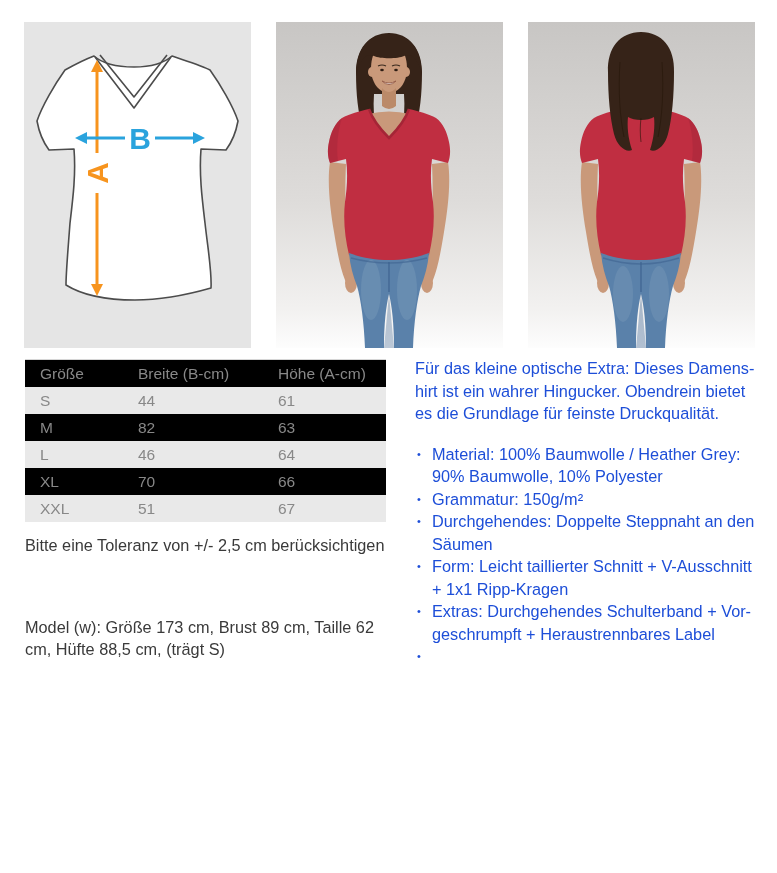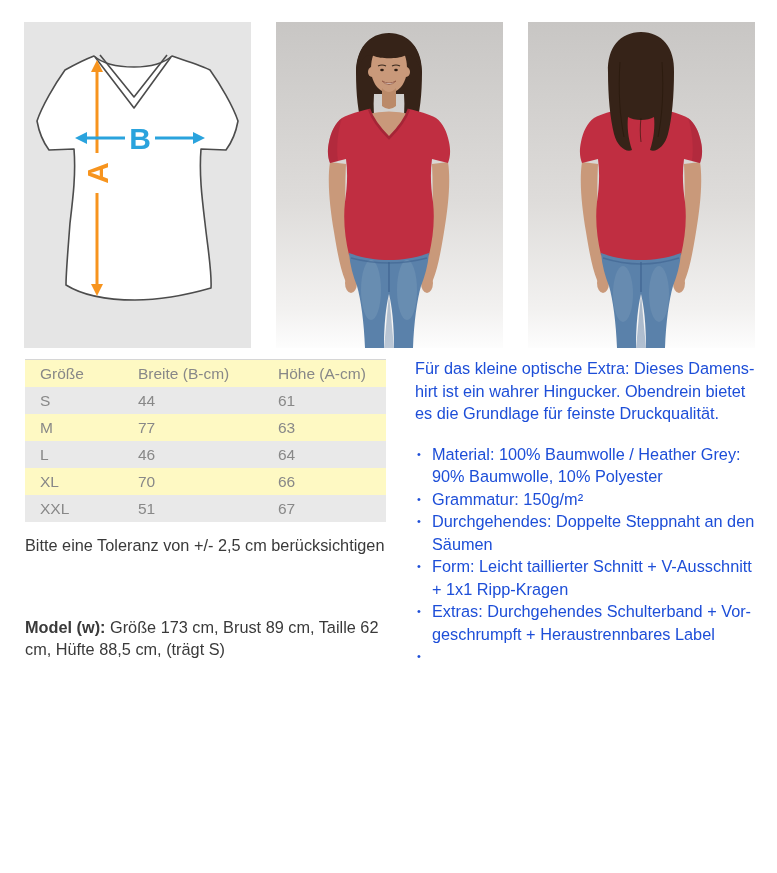--- a/index.html
+++ b/index.html
@@ -10,27 +10,27 @@
     color:#3b3b3b;
   }
   .images-row{position:absolute;left:24px;top:22px;display:flex;gap:25px;}
   figure.product-img{margin:0;width:227px;height:326px;}
   figure.product-img svg{display:block;width:227px;height:326px;}
 
   
   .left-col{position:absolute;left:25px;top:359px;width:362px;}
   table.size-table{border-collapse:collapse;width:361px;font-size:15.5px;color:#888888;border-top:1px solid #d6d6d6;}
   table.size-table th{font-weight:400;text-align:left;}
-  table.size-table th,table.size-table td{height:27px;padding:0 0 0 15px;background:#fef9c3;}
+  table.size-table th,table.size-table td{height:27px;padding:0 0 0 15px;background:#000000;}
   table.size-table tbody tr:nth-child(odd) td{background:#e9e9e9;}
   col.c1{width:98px;}col.c2{width:140px;}col.c3{width:123px;}
 
   .tolerance{margin:14px 0 9px;font-size:16.3px;color:#3a3a3a;white-space:nowrap;}
   .model-note{margin:62px 0 0;font-size:16.3px;line-height:21.5px;color:#3a3a3a;width:378px;}
-  .model-note b{font-weight:700;}
+  .model-note b{font-weight:400;}
   .model-note .rest{white-space:pre-line;}
 
   
   .right-col{position:absolute;left:415px;top:357px;width:368px;color:#1d4ed8;}
   .intro{margin:0;font-size:16.3px;line-height:22.5px;white-space:pre-line;}
   ul.features{list-style:none;margin:18px 0 0;padding:0;font-size:16.3px;line-height:22.5px;}
   ul.features li{display:flex;}
   .blt{flex:0 0 17px;width:17px;font-size:11px;line-height:22.5px;padding-left:2px;box-sizing:border-box;}
   .btxt{white-space:pre-line;}
 </style>
@@ -190,21 +190,21 @@
       </tr>
     </thead>
     <tbody>
       <tr>
         <td>S</td>
         <td>44</td>
         <td>61</td>
       </tr>
       <tr>
         <td>M</td>
-        <td>77</td>
+        <td>82</td>
         <td>63</td>
       </tr>
       <tr>
         <td>L</td>
         <td>46</td>
         <td>64</td>
       </tr>
       <tr>
         <td>XL</td>
         <td>70</td>

